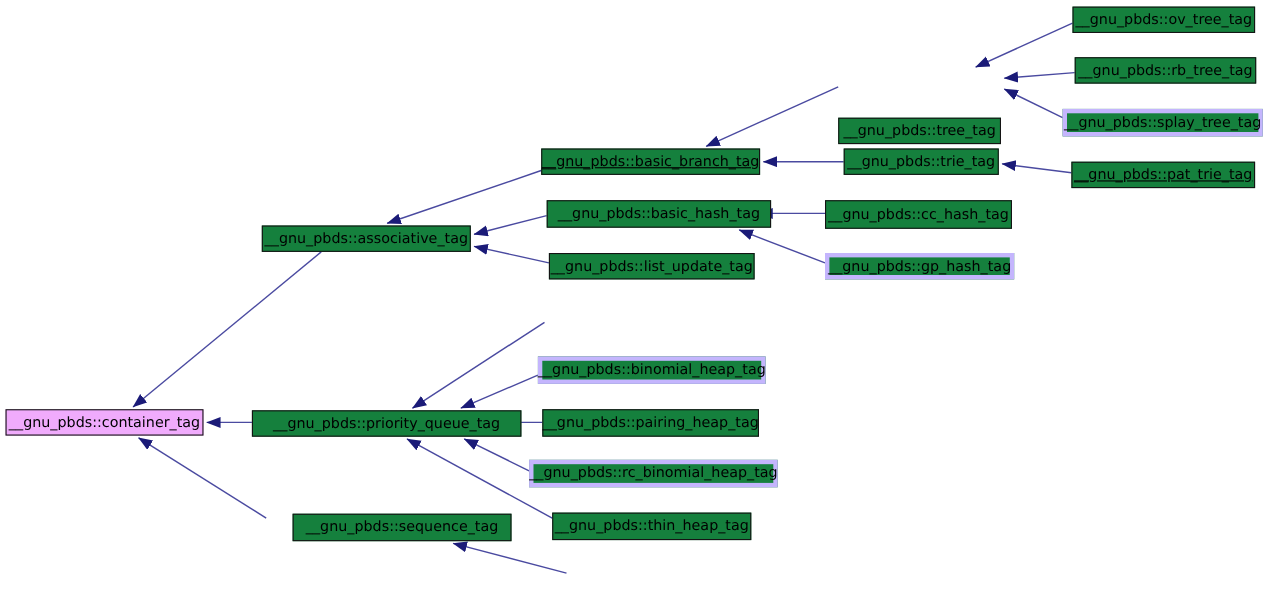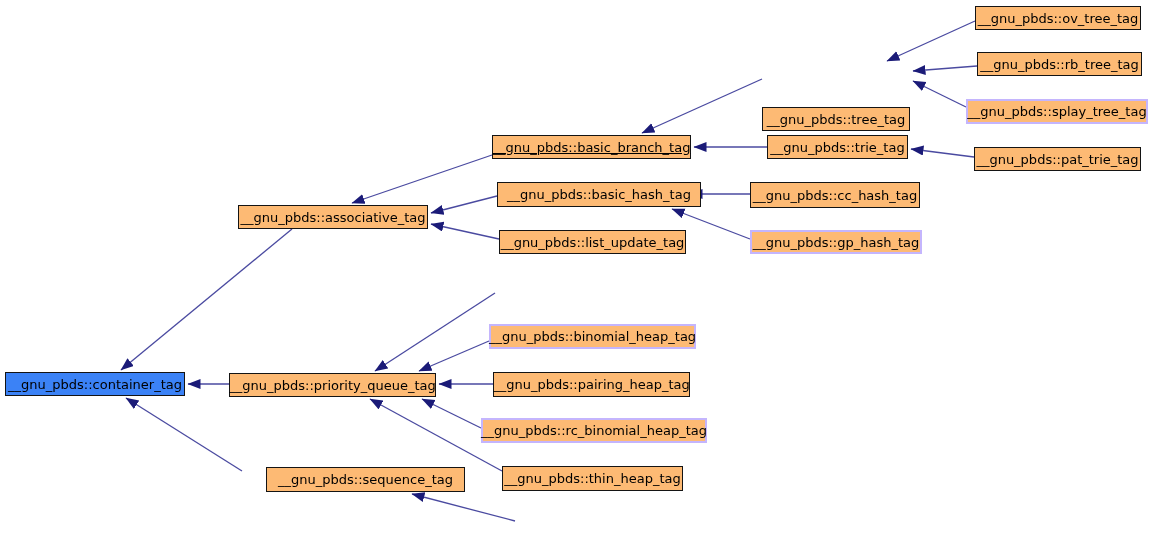--- a/index.html
+++ b/index.html
@@ -18,35 +18,35 @@
   .edges {
     position: absolute;
     left: 0;
     top: 0;
     width: 1155px;
     height: 545px;
   }
   .node {
     position: absolute;
     box-sizing: border-box;
-    background: #fdba74;
+    background: #15803d;
     border: 1px solid #141414;
     color: #000000;
     font-size: 13px;
     display: flex;
     align-items: center;
     justify-content: center;
     white-space: nowrap;
     cursor: pointer;
   }
   .node.thick {
-    border: 2px solid #c4b5fd;
+    border: 4px solid #c4b5fd;
   }
   .node.selected {
-    background: #3b82f6;
+    background: #f0abfc;
   }
 </style>
 </head>
 <body>
 
 <div class="canvas">
 
   <svg class="edges" width="1155" height="545" viewBox="0 0 1155 545" xmlns="http://www.w3.org/2000/svg">
     <defs>
       <marker id="arrow" markerUnits="userSpaceOnUse" markerWidth="14" markerHeight="11" refX="12.5" refY="5" orient="auto">
@@ -72,31 +72,31 @@
       <line x1="489" y1="341" x2="419" y2="371" marker-end="url(#arrow)"></line>
       <line x1="493" y1="384" x2="439" y2="384" marker-end="url(#arrow)"></line>
       <line x1="481" y1="428" x2="422" y2="399" marker-end="url(#arrow)"></line>
       <line x1="502" y1="471" x2="370" y2="399" marker-end="url(#arrow)"></line>
       <line x1="515" y1="521" x2="412" y2="494" marker-end="url(#arrow)"></line>
     </g>
   </svg>
 
   <div class="node selected" style="left:5px;   top:372px; width:180px; height:24px;">__gnu_pbds::container_tag</div>
   <div class="node" style="left:238px; top:205px; width:190px; height:24px;">__gnu_pbds::associative_tag</div>
-  <div class="node" style="left:229px; top:373px; width:207px; height:24px;">__gnu_pbds::priority_queue_tag</div>
+  <div class="node" style="left:229px; top:373px; width:245px; height:24px;">__gnu_pbds::priority_queue_tag</div>
   <div class="node" style="left:242px; top:467px; width:199px; height:25px;margin-left:24px;">__gnu_pbds::sequence_tag</div>
   <div class="node" style="left:492px; top:135px; width:199px; height:24px;text-decoration:underline;">__gnu_pbds::basic_branch_tag</div>
   <div class="node" style="left:497px; top:182px; width:204px; height:25px;">__gnu_pbds::basic_hash_tag</div>
   <div class="node" style="left:499px; top:230px; width:187px; height:24px;">__gnu_pbds::list_update_tag</div>
   <div class="node thick" style="left:489px; top:324px; width:207px; height:25px;">__gnu_pbds::binomial_heap_tag</div>
   <div class="node" style="left:493px; top:372px; width:197px; height:25px;">__gnu_pbds::pairing_heap_tag</div>
   <div class="node thick" style="left:481px; top:418px; width:226px; height:25px;">__gnu_pbds::rc_binomial_heap_tag</div>
   <div class="node" style="left:502px; top:466px; width:181px; height:25px;">__gnu_pbds::thin_heap_tag</div>
   <div class="node" style="left:762px; top:63px;  width:148px; height:24px;margin-top:44px;">__gnu_pbds::tree_tag</div>
   <div class="node" style="left:767px; top:135px; width:141px; height:24px;">__gnu_pbds::trie_tag</div>
   <div class="node" style="left:750px; top:182px; width:170px; height:26px;">__gnu_pbds::cc_hash_tag</div>
   <div class="node thick" style="left:750px; top:230px; width:172px; height:24px;">__gnu_pbds::gp_hash_tag</div>
   <div class="node" style="left:975px; top:6px;   width:166px; height:24px;">__gnu_pbds::ov_tree_tag</div>
   <div class="node" style="left:977px; top:52px;  width:165px; height:24px;">__gnu_pbds::rb_tree_tag</div>
   <div class="node thick" style="left:966px; top:99px;  width:182px; height:25px;">__gnu_pbds::splay_tree_tag</div>
-  <div class="node" style="left:974px; top:147px; width:167px; height:24px;">__gnu_pbds::pat_trie_tag</div>
+  <div class="node" style="left:974px; top:147px; width:167px; height:24px;text-decoration:underline;">__gnu_pbds::pat_trie_tag</div>
 
 </div>
 
 </body></html>

